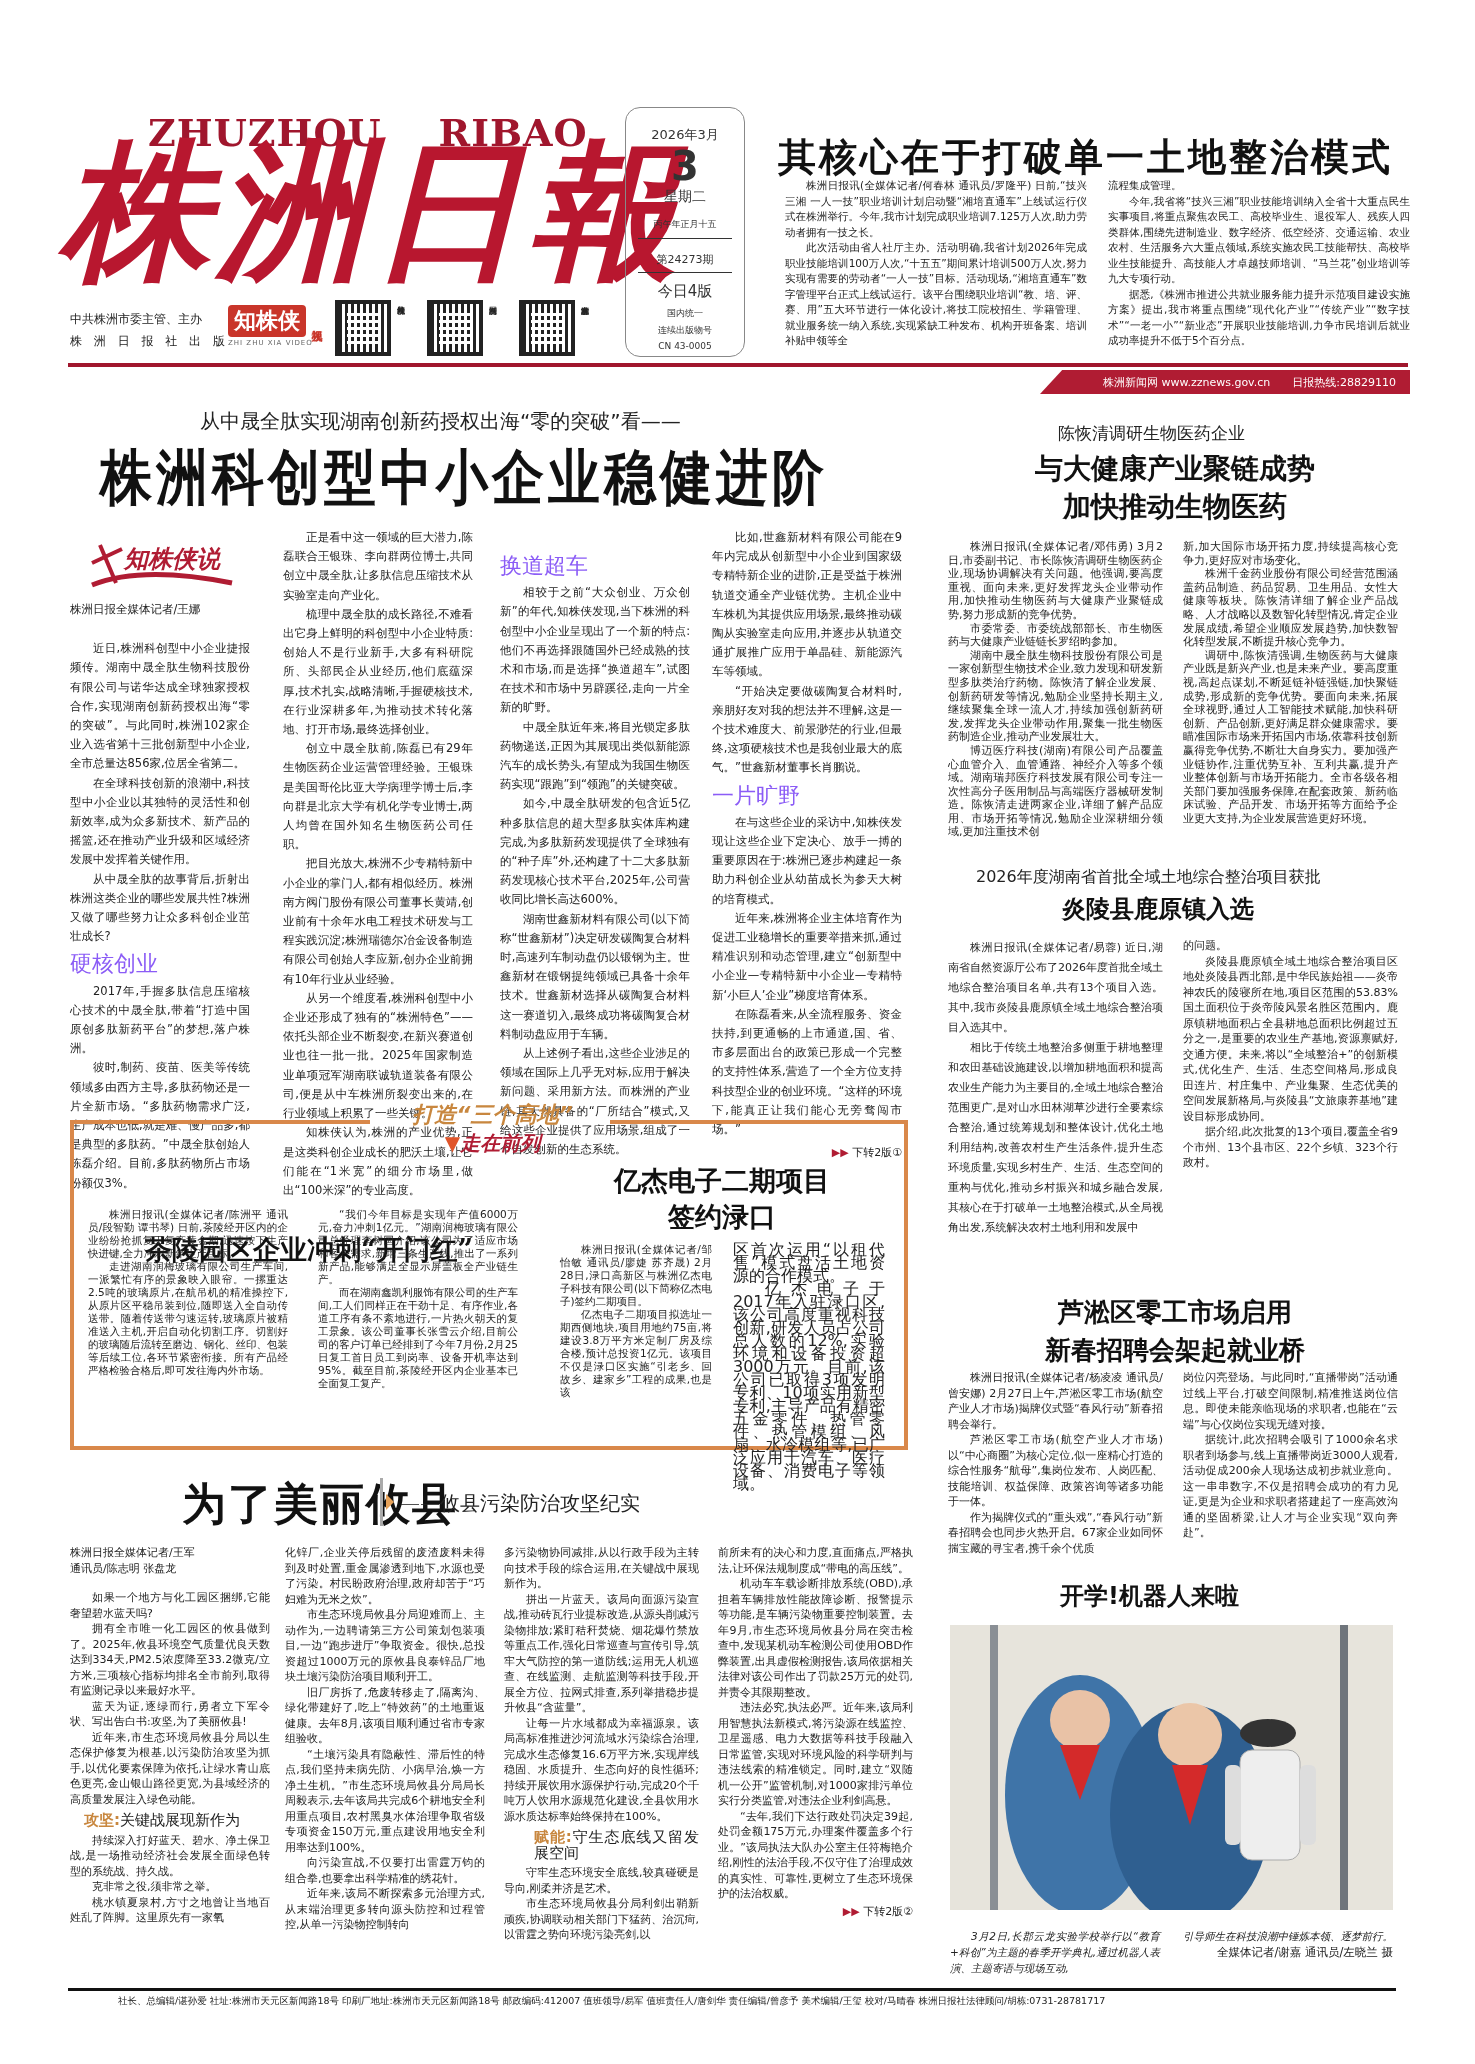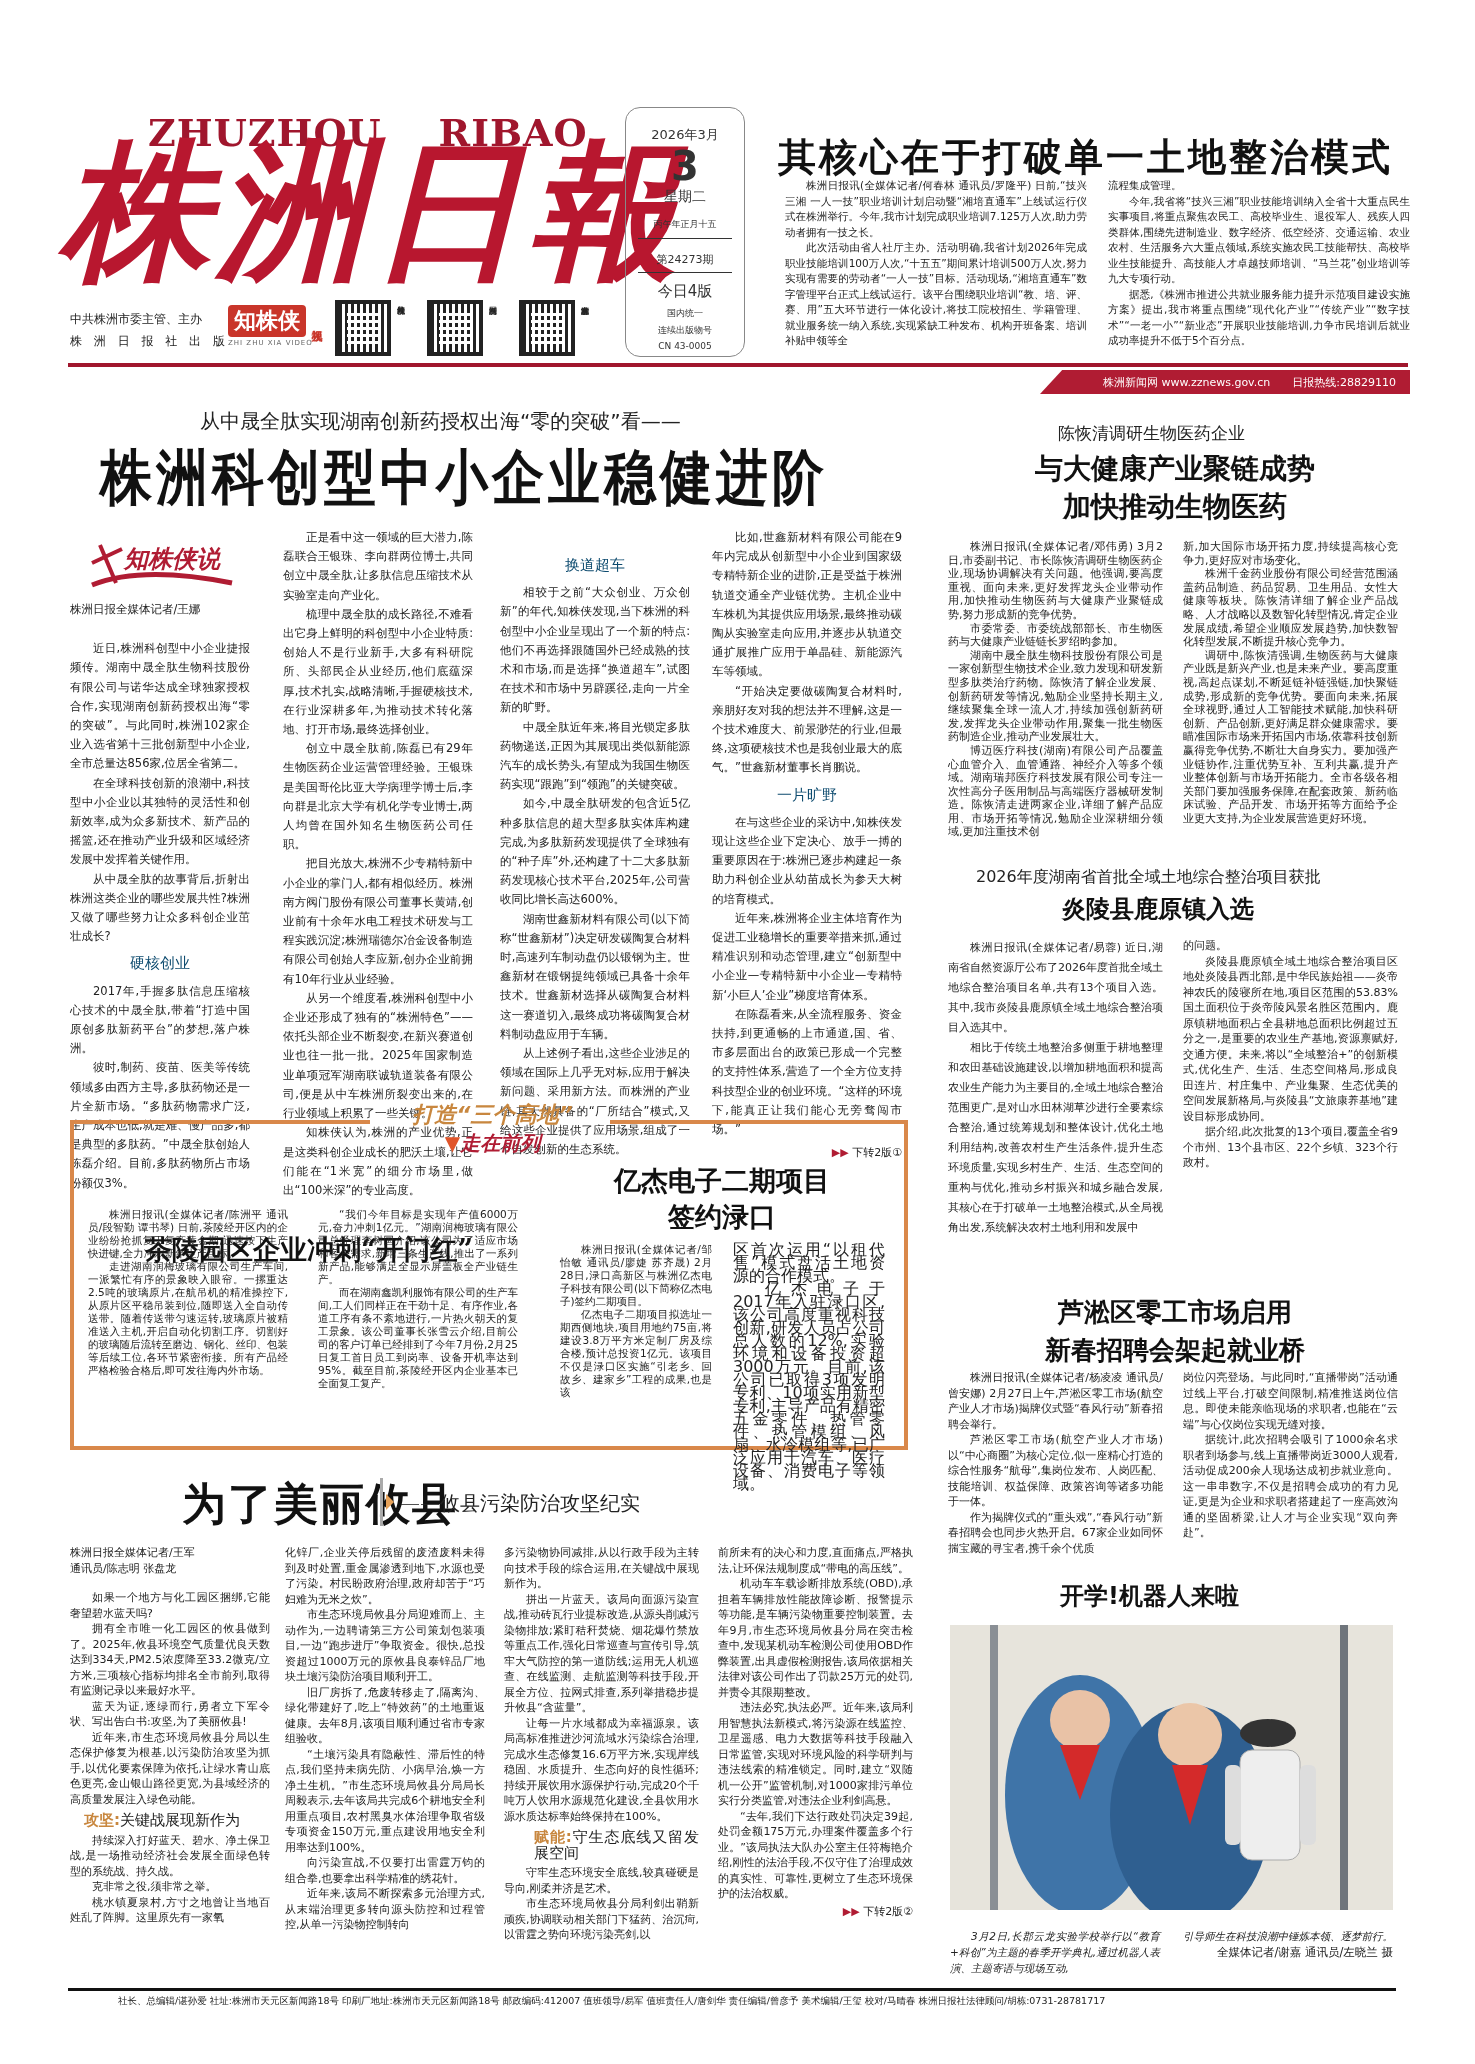--- a/index.html
+++ b/index.html
@@ -2,21 +2,21 @@
 <html><head>
 <meta charset="utf-8">
 <style>
 *{box-sizing:border-box;margin:0;padding:0}
 body{width:1475px;height:2064px;background:#fff;font-family:"DejaVu Sans",sans-serif;color:#111;position:relative;overflow:hidden}
 .abs{position:absolute}
 .serif{font-family:"DejaVu Serif",serif}
 .col{position:absolute;font-size:11.5px;line-height:19.2px;text-align:justify;color:#222}
 .col p{text-indent:2em;margin:0}
 .col p.noind{text-indent:0}
-.sub{font-size:15px;text-align:center;margin:8px 0;font-family:"DejaVu Sans",sans-serif;color:#0c4a6e;font-weight:300}
+.sub{font-size:22px;margin:8px 0;font-family:"DejaVu Sans",sans-serif;color:#8b5cf6;font-weight:300}
 .mast-title{color:#b8172f;font-family:"DejaVu Serif",serif;font-weight:bold;font-style:italic;font-size:150px;letter-spacing:6px;line-height:1}
 .redline{background:#a0162d}
 .dateBox{border:1px solid #888;border-radius:15px;text-align:center;font-size:12px;color:#333}
 .qr{width:56px;height:56px;background:
  repeating-linear-gradient(90deg,#222 0 3px,#fff 3px 6px),#222;
  border:4px solid #222;position:relative}
 .qr::after{content:"";position:absolute;inset:8px;background:repeating-linear-gradient(0deg,#fff 0 3px,transparent 3px 7px)}
 .orange-box{border:4px solid #d9884a;border-top:none}
 .photo{background:linear-gradient(135deg,#d8d3c8 0%,#a9b7c4 35%,#3f6a9a 55%,#274769 70%,#c9c9c3 85%,#e9e6df 100%)}
 </style>

